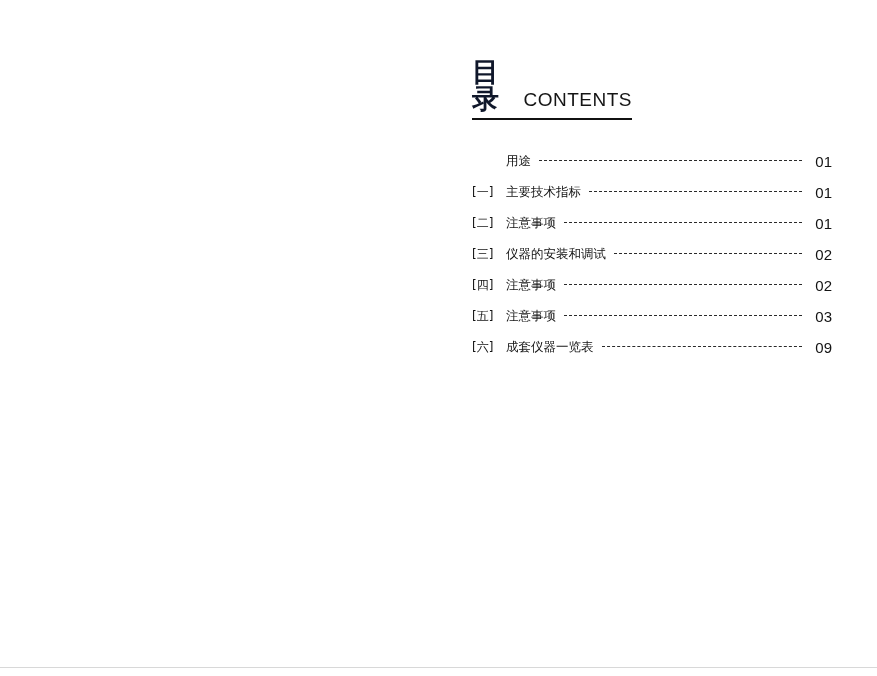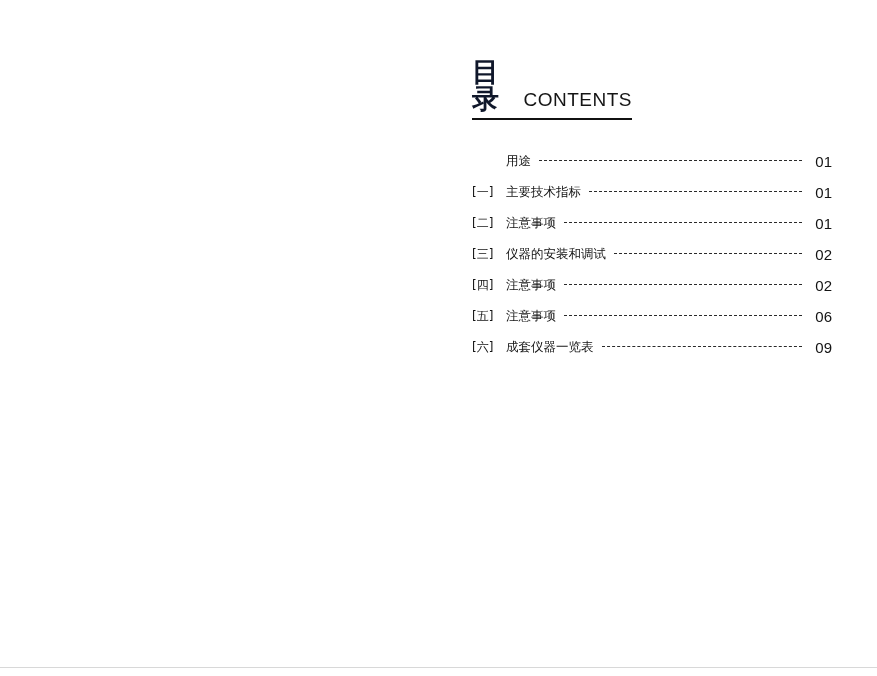--- a/index.html
+++ b/index.html
@@ -147,21 +147,21 @@
         <span class="toc-num">[四]</span>
         <span class="toc-title">注意事项</span>
         <span class="toc-dots"></span>
         <span class="toc-page">02</span>
       </div>
 
       <div class="toc-row">
         <span class="toc-num">[五]</span>
         <span class="toc-title">注意事项</span>
         <span class="toc-dots"></span>
-        <span class="toc-page">06</span>
+        <span class="toc-page">03</span>
       </div>
 
       <div class="toc-row">
         <span class="toc-num">[六]</span>
         <span class="toc-title">成套仪器一览表</span>
         <span class="toc-dots"></span>
         <span class="toc-page">09</span>
       </div>
 
     </div>

